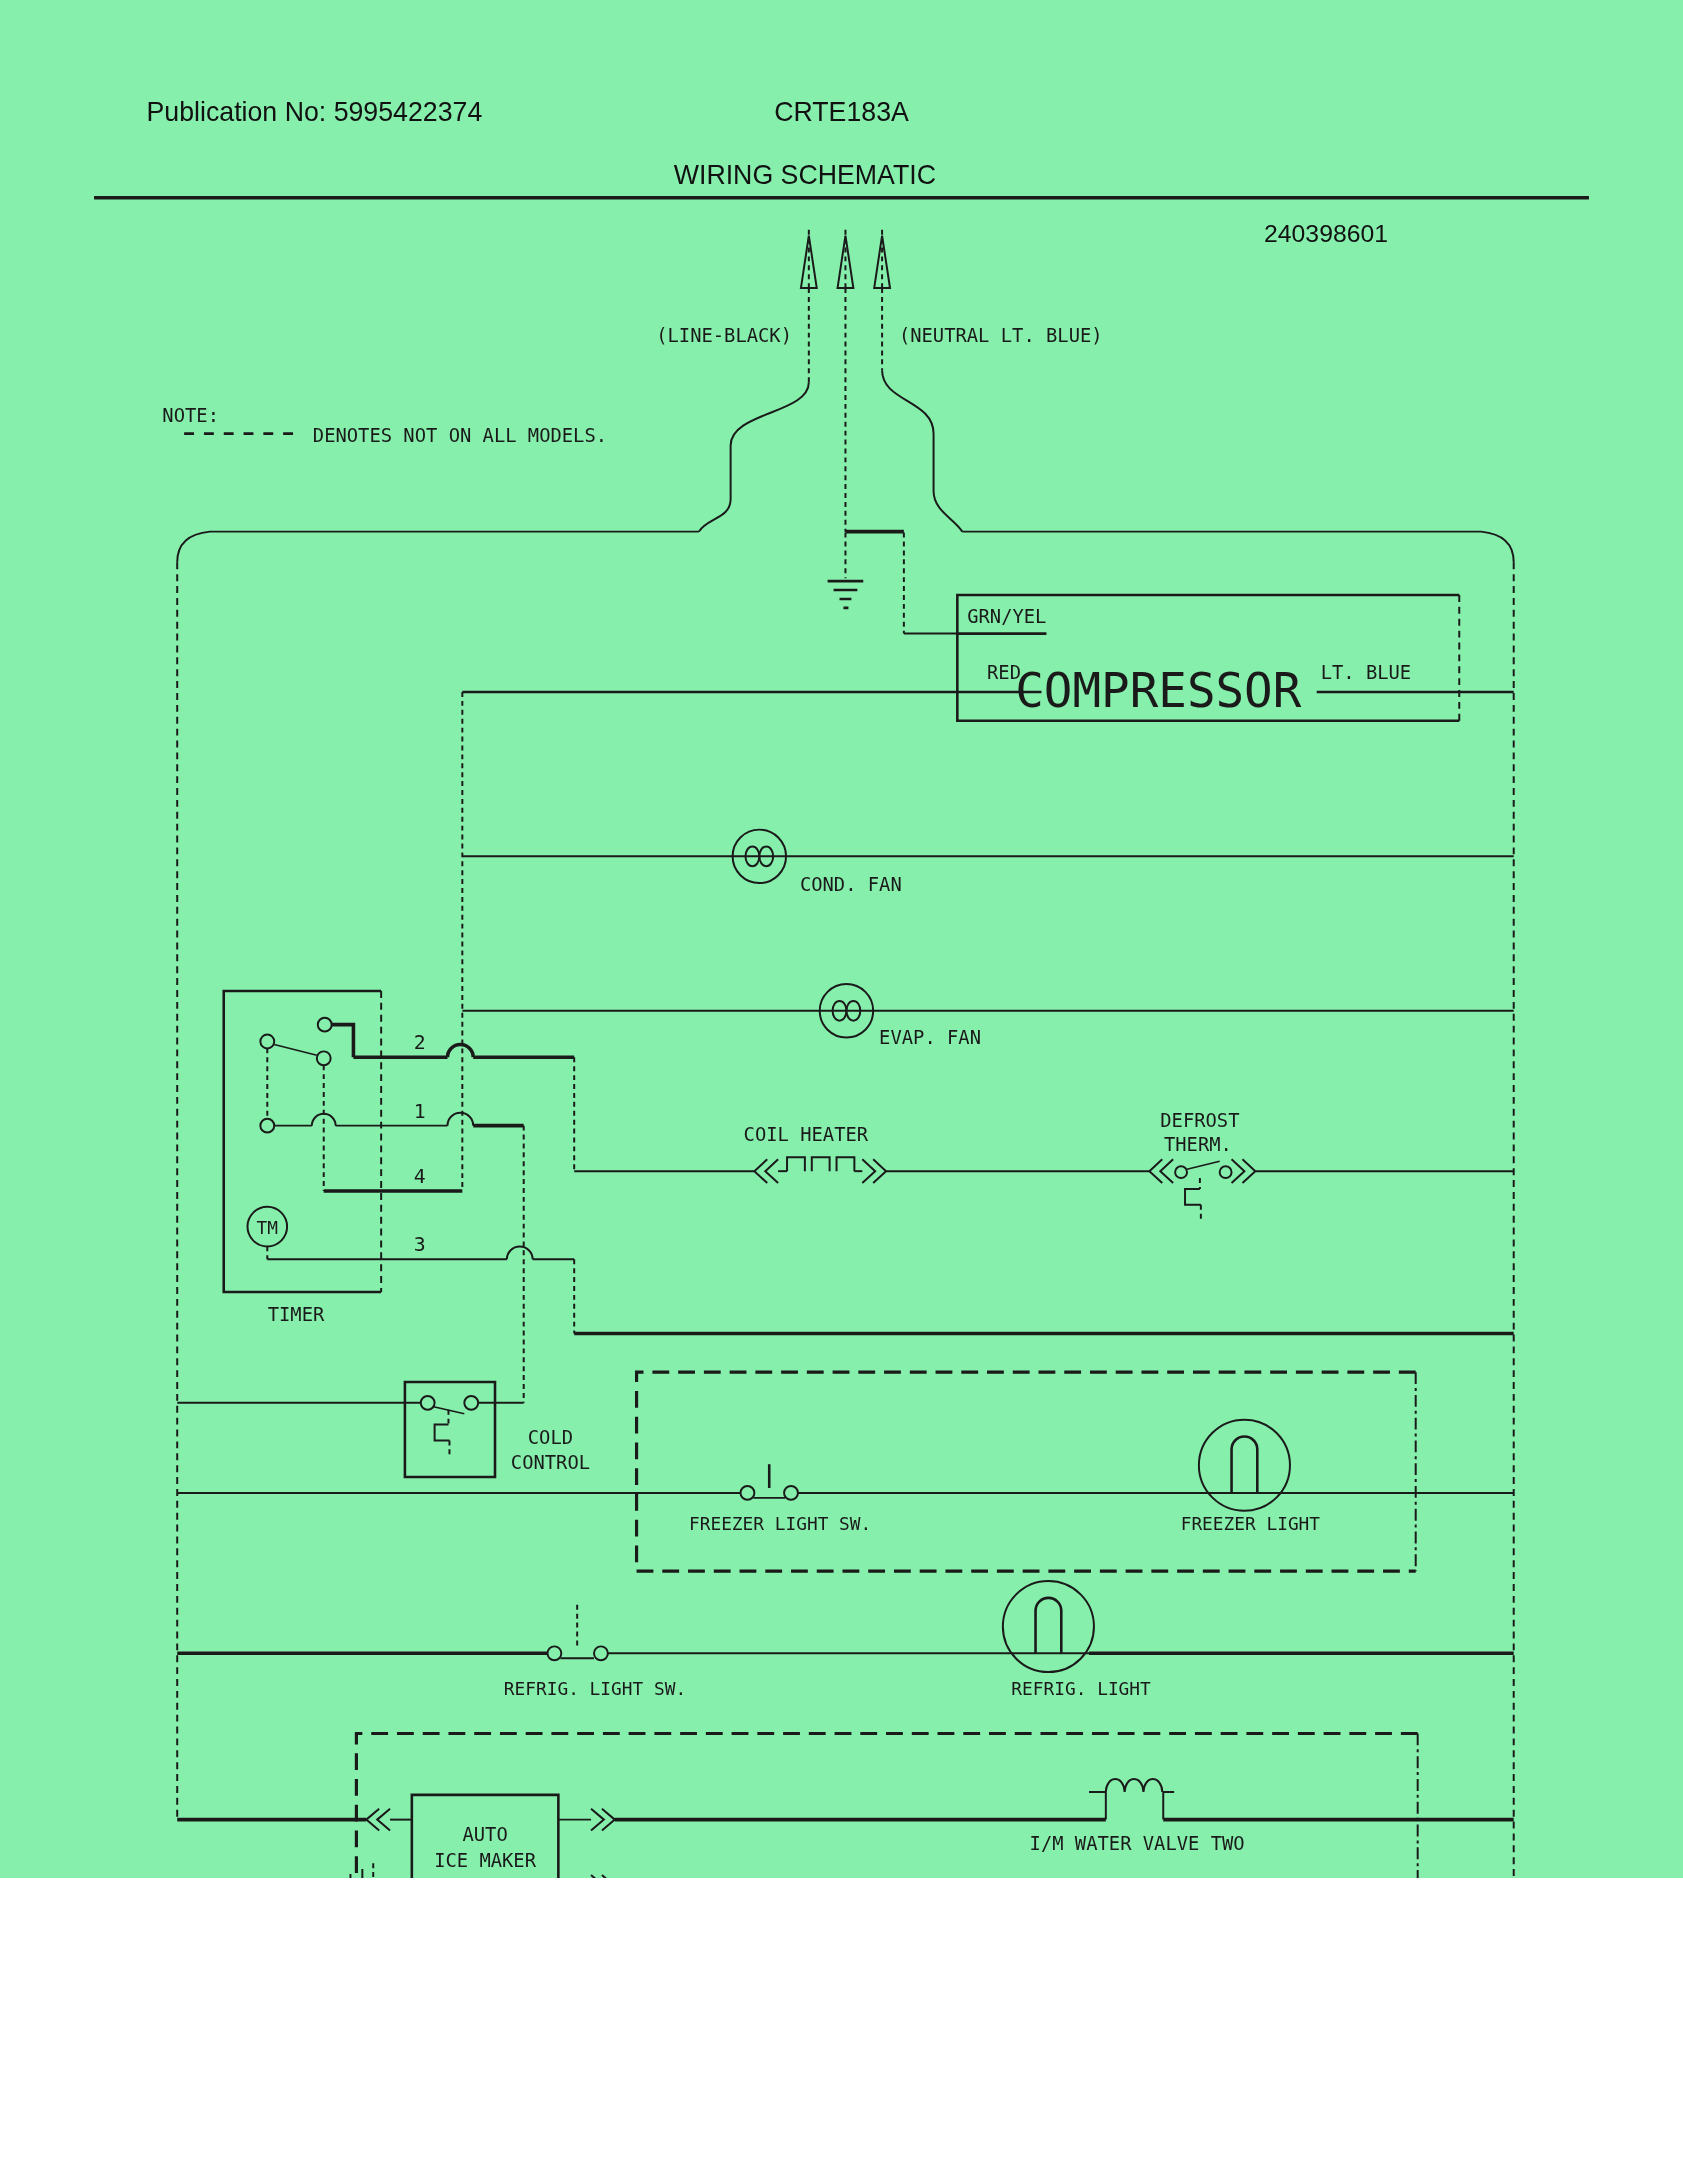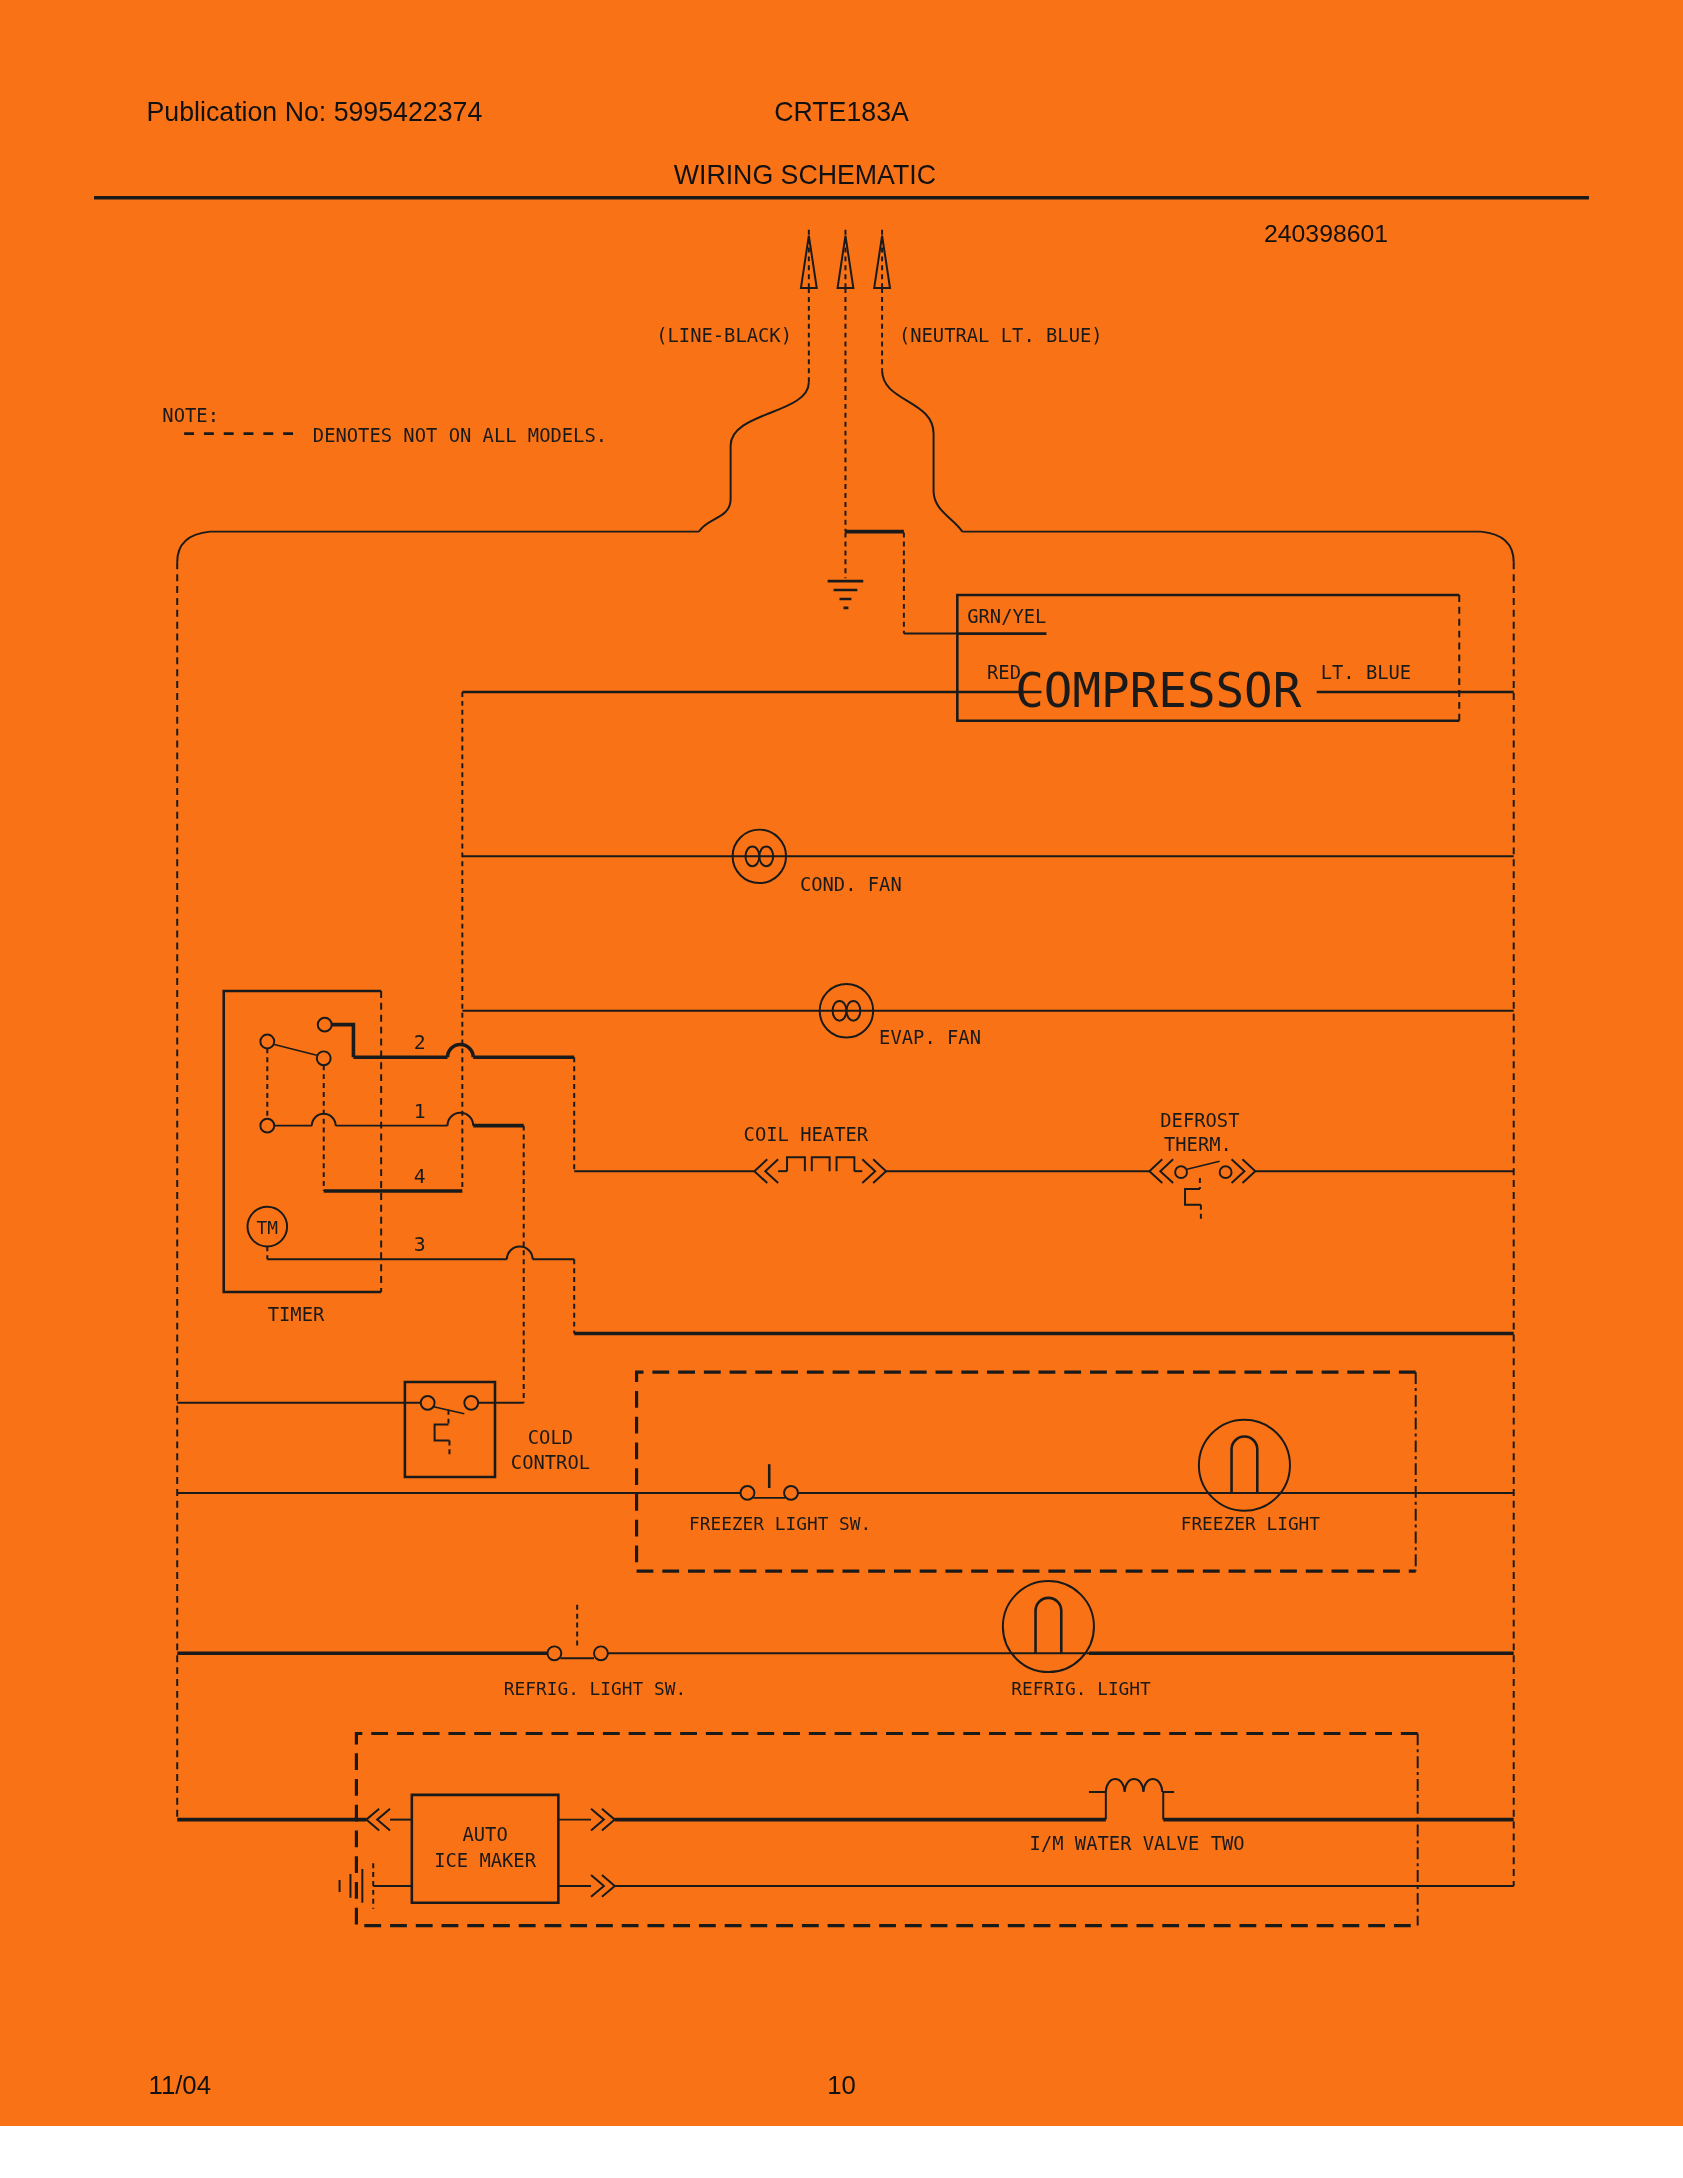--- a/index.html
+++ b/index.html
@@ -1,16 +1,16 @@
 <!DOCTYPE html>
 <html><head>
 <meta charset="utf-8">
 <style>
   html,body{margin:0;padding:0;background:#ffffff;}
-  .page{width:1683px;height:2126px;background:#f97316;position:relative;}
+  .page{width:1683px;height:1878px;background:#86efac;position:relative;}
   svg{display:block;}
   
   .w{stroke:#1a1a1a;stroke-width:2;fill:none;stroke-linecap:butt;stroke-linejoin:miter;}
   .k15{stroke-width:1.5;}
   .k25{stroke-width:2.6;}
   .k3{stroke-width:3.6;}
   .d{stroke-dasharray:7 5;}      
   .d2{stroke-dasharray:5 4;}     
   .dn{stroke-dasharray:10 10;}   
   .bx{stroke-dasharray:17 9;stroke-width:3.2;}  

